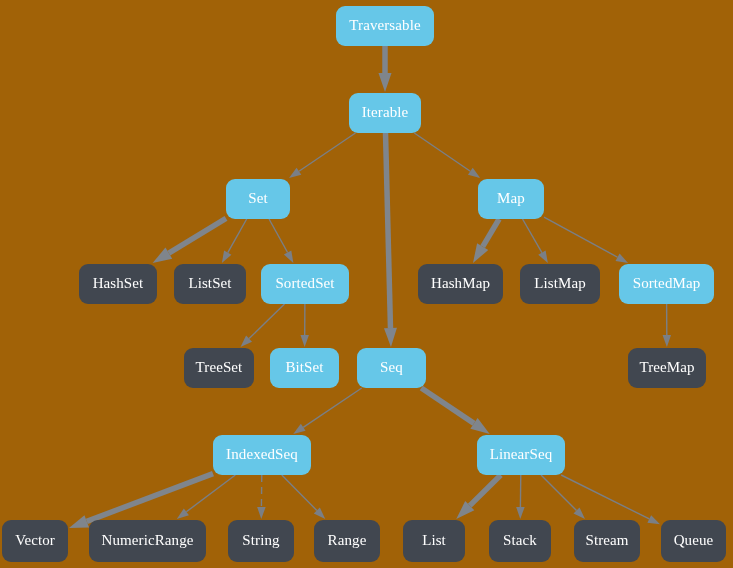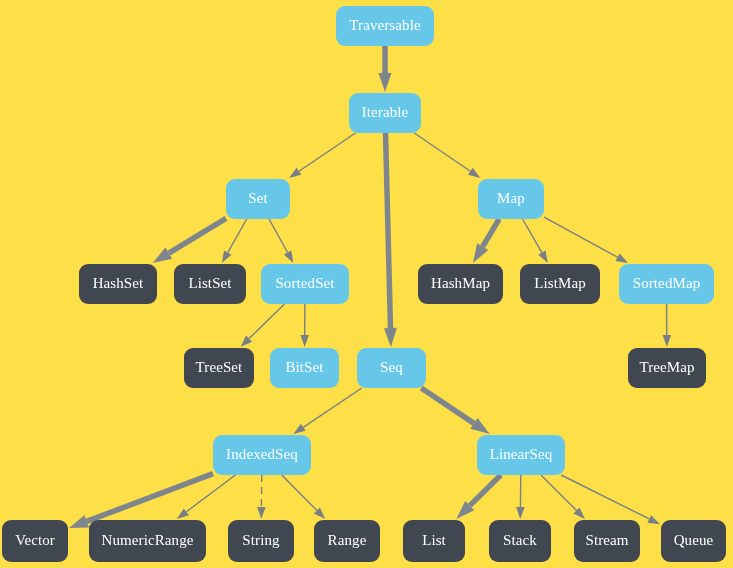--- a/index.html
+++ b/index.html
@@ -10,21 +10,21 @@
   body {
     width: 733px;
     height: 568px;
     overflow: hidden;
     font-family: "Liberation Serif", "DejaVu Serif", serif;
   }
   #diagram-root {
     position: relative;
     width: 733px;
     height: 568px;
-    background: #fde047;
+    background: #a16207;
   }
   svg#graph {
     position: absolute;
     top: 0;
     left: 0;
     width: 733px;
     height: 568px;
     display: block;
   }
   .node-rect {

